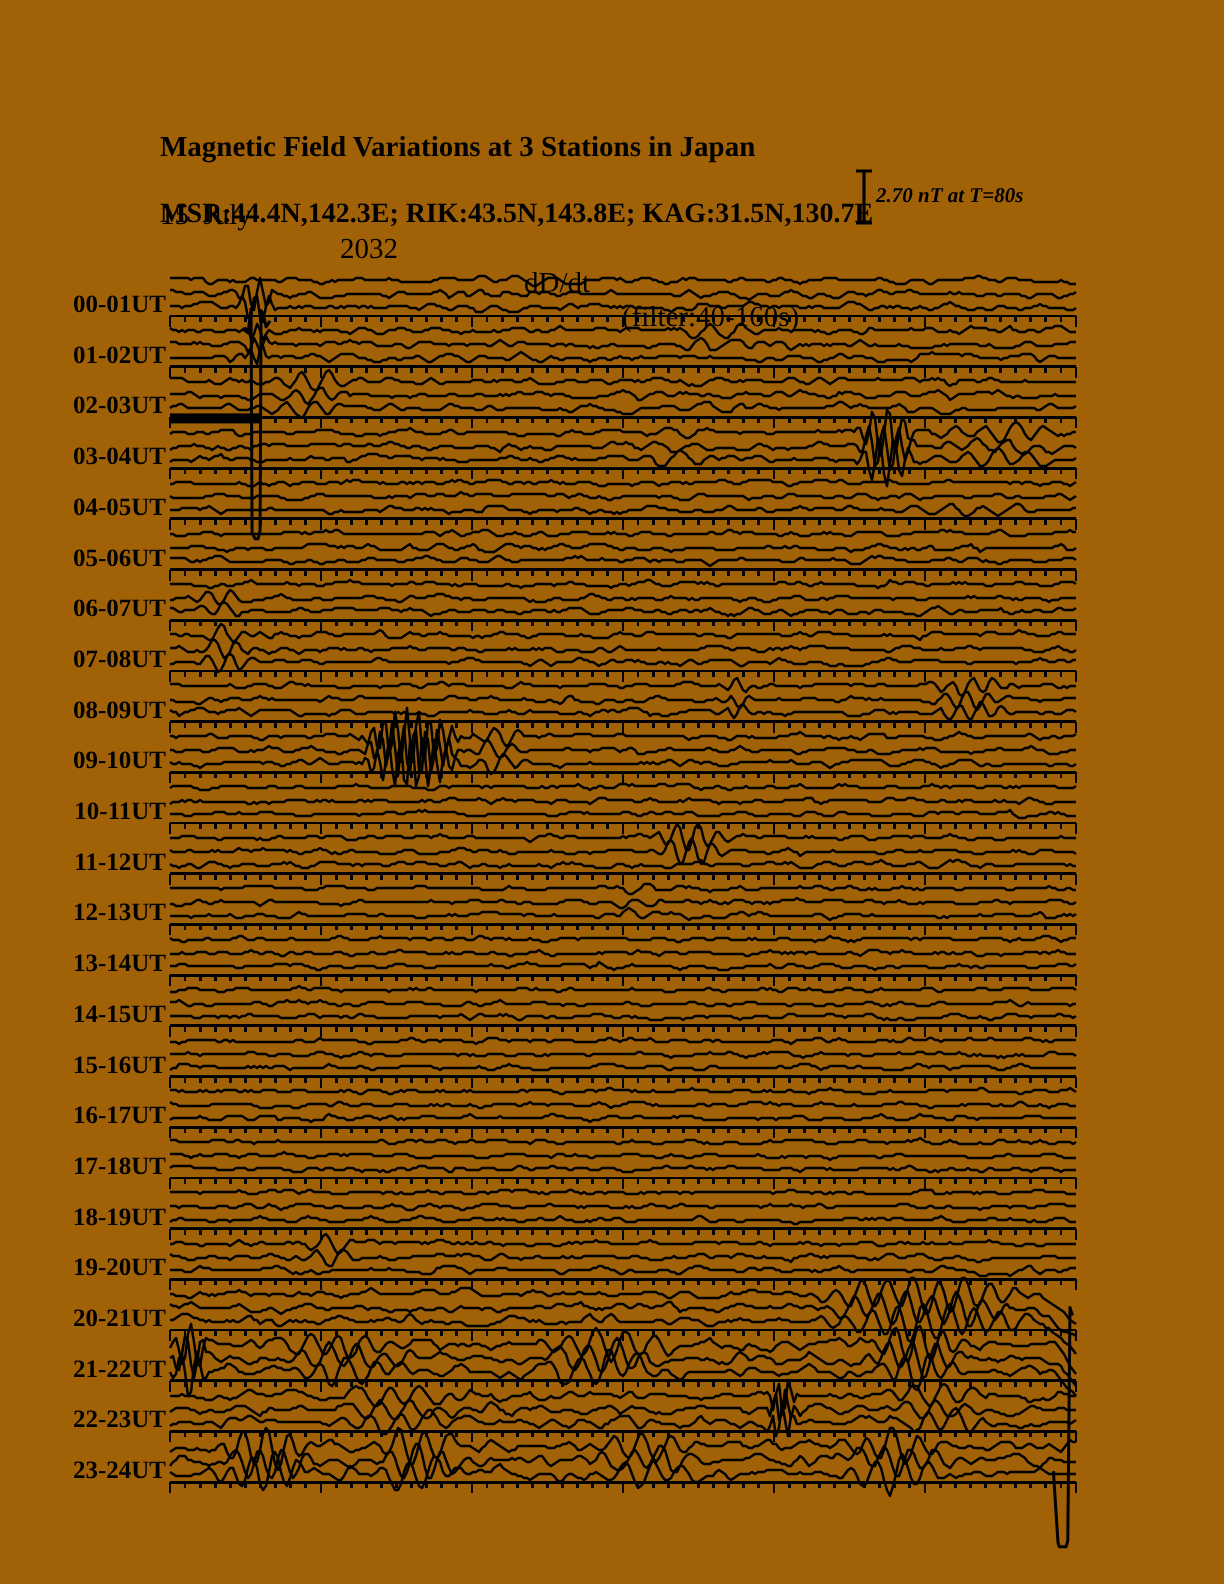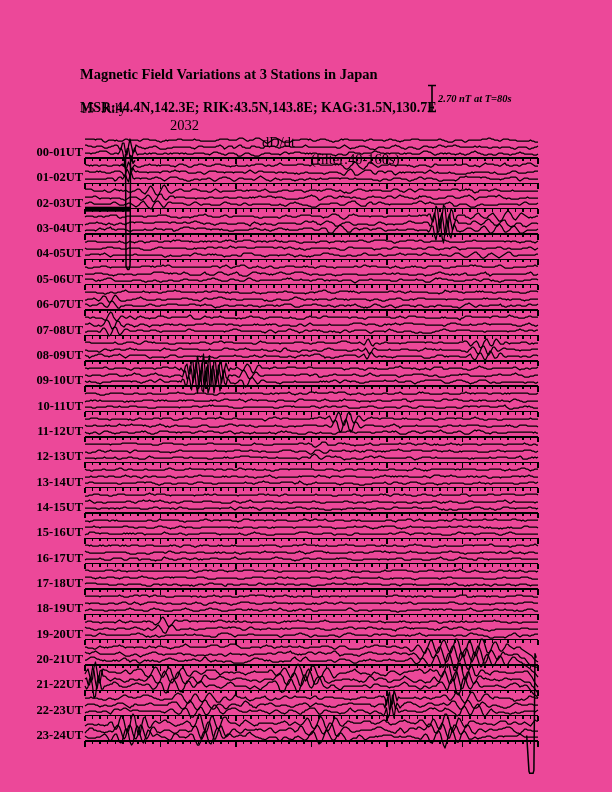--- a/index.html
+++ b/index.html
@@ -1,16 +1,16 @@
 <!DOCTYPE html>
 <html><head>
 <meta charset="utf-8">
 <style>
   html,body{margin:0;padding:0;background:#fff;}
-  .page{position:relative;width:612px;height:792px;background:#ec4899;overflow:hidden;
+  .page{position:relative;width:612px;height:792px;background:#a16207;overflow:hidden;
         font-family:"Liberation Serif","DejaVu Serif",serif;color:#000;}
   .hdr{position:absolute;font-weight:bold;white-space:pre;}
   .title{left:80px;top:66px;font-size:14.5px;}
   .line2{left:0;top:83px;width:612px;height:18px;font-size:14.5px;}
   .line2 span{position:absolute;font-weight:normal;white-space:pre;}
   .l2-day{left:80px;}
   .l2-year{left:170px;}
   .l2-deriv{left:262px;}
   .l2-filter{left:311px;}
   .line3{left:80px;top:100px;font-size:14px;}

